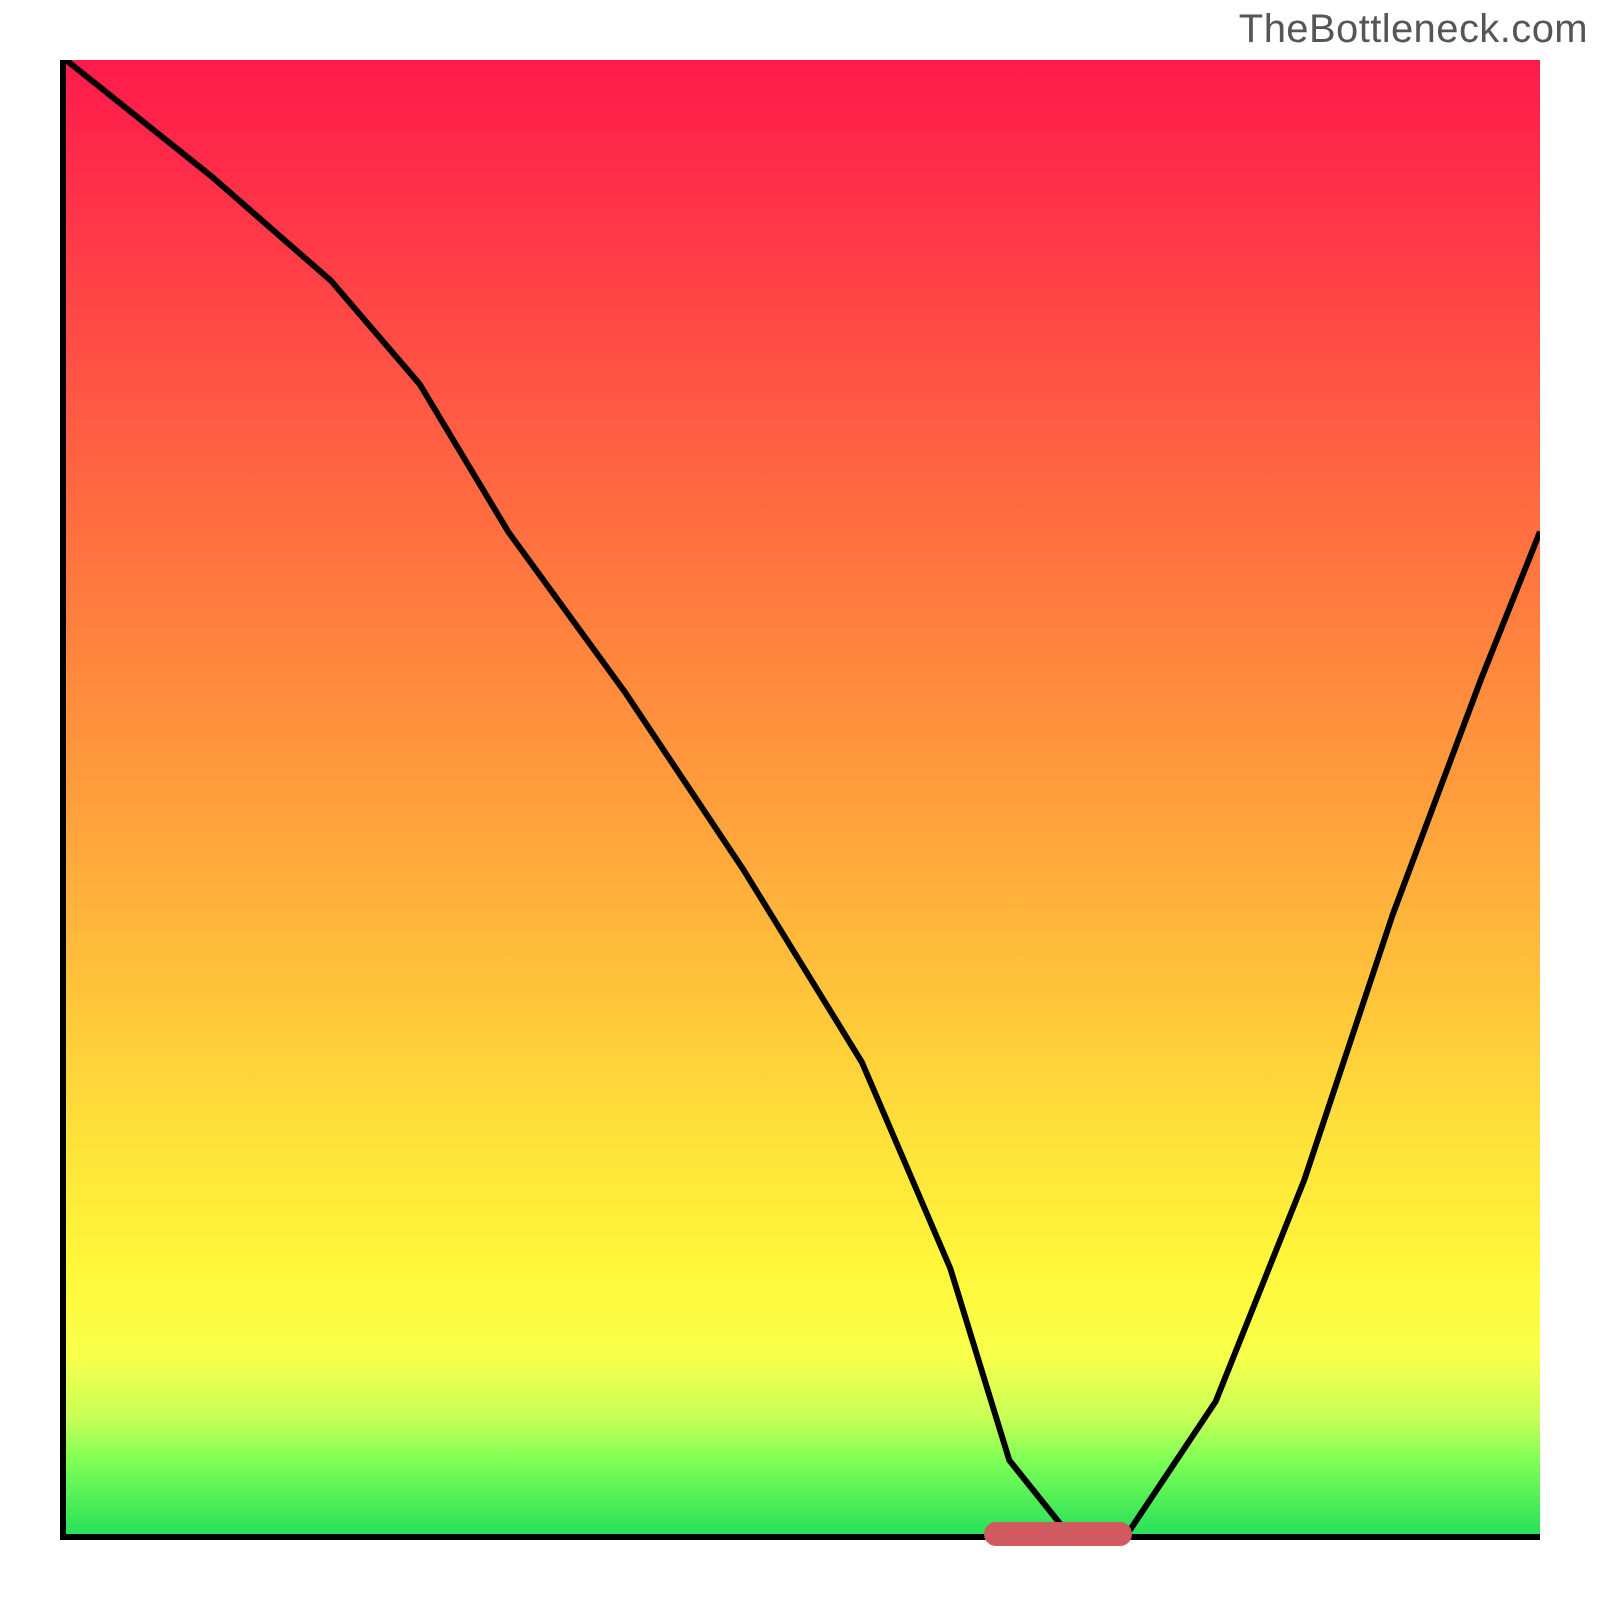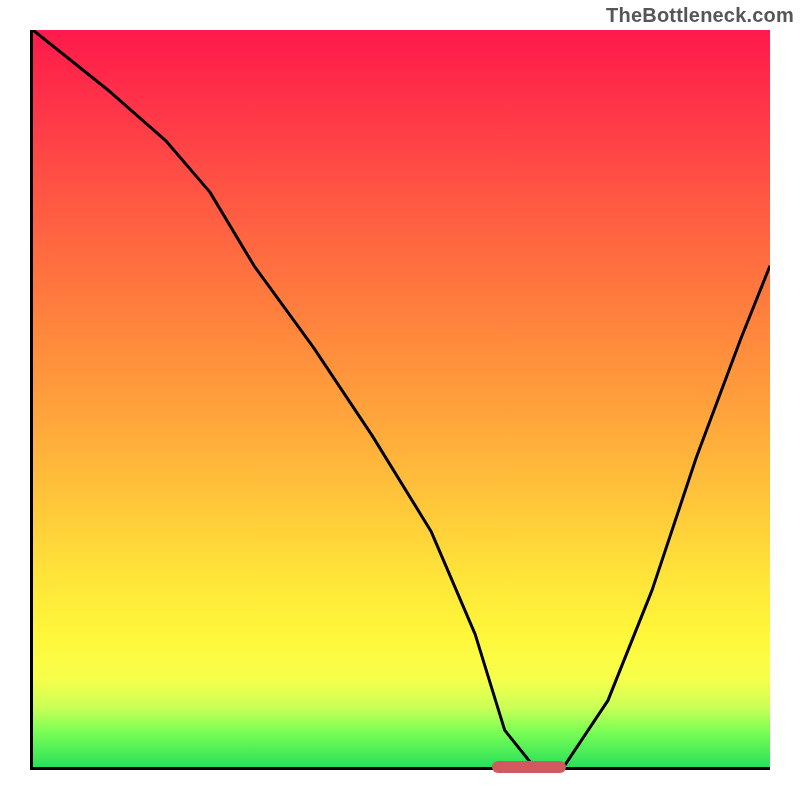--- a/index.html
+++ b/index.html
@@ -54,21 +54,21 @@
     position: absolute;
     height: 12px;
     border-radius: 6px;
     background: #d15a61;
   }
   .attrib {
     position: absolute;
     top: 4px;
     right: 6px;
     font-size: 20px;
-    font-weight: 700;
+    font-weight: 400;
     color: #565656;
     letter-spacing: 0.2px;
   }
 </style>
 </head>
 <body>
 
 <div class="wrap">
   <div class="attrib">TheBottleneck.com</div>
 

